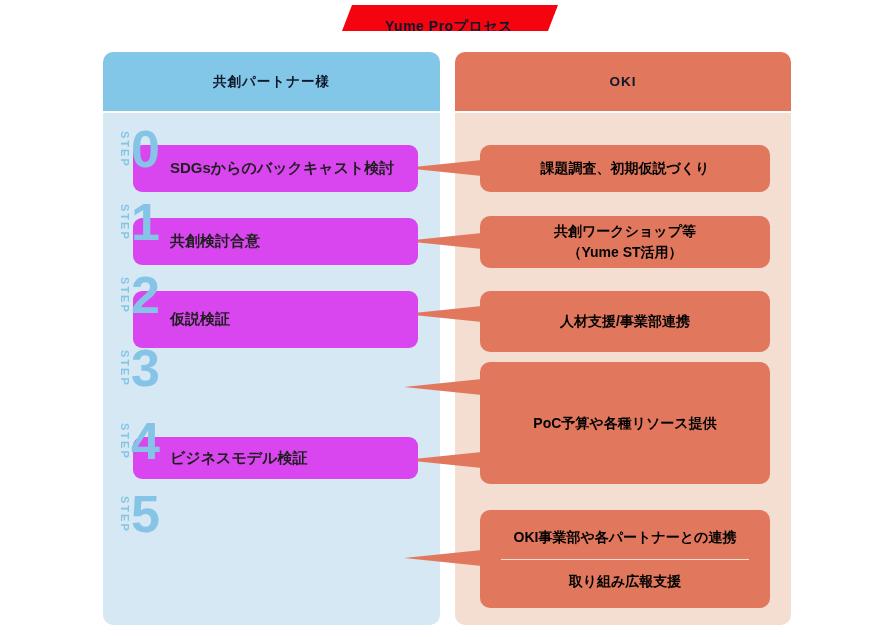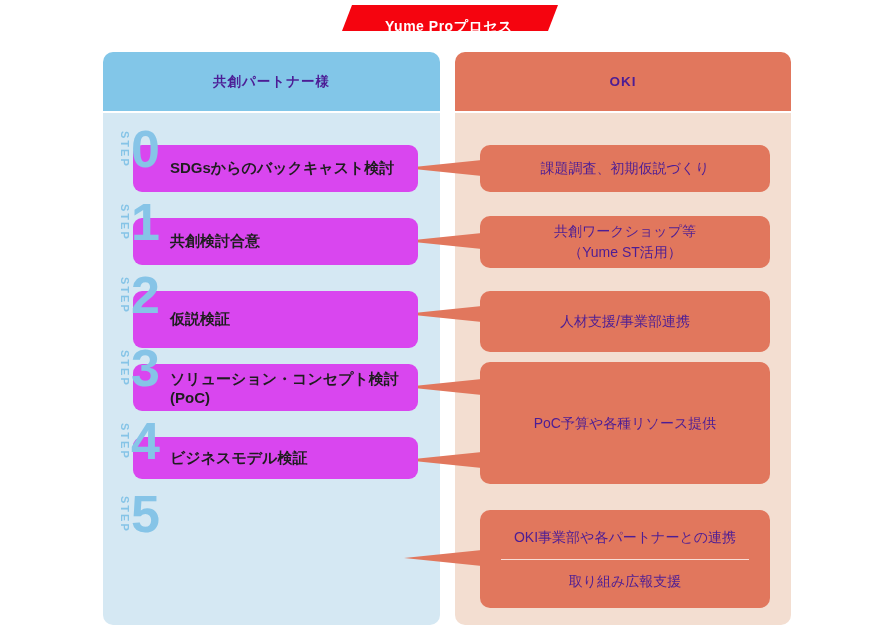--- a/index.html
+++ b/index.html
@@ -10,28 +10,28 @@
   }
   .canvas { position: absolute; left: 0; top: 0; width: 895px; height: 637px; }
 
   
   .banner {
     position: absolute; left: 340px; top: 5px; width: 218px; height: 26px;
     background: #f5040f;
     clip-path: polygon(12px 0, 100% 0, calc(100% - 10px) 100%, 2px 100%);
     display: flex; align-items: center; justify-content: center;
   }
-  .banner span { color: #ffffff; font-weight: bold; font-size: 14px; letter-spacing: 0.5px; margin-top: 17px; }
+  .banner span { color: #0f172a; font-weight: bold; font-size: 14px; letter-spacing: 0.5px; margin-top: 17px; }
 
   
   .col-header {
     position: absolute; top: 52px; height: 59px;
     border-radius: 10px 10px 0 0;
     display: flex; align-items: center; justify-content: center;
-    color: #4c1d95; font-weight: bold; font-size: 13.5px; letter-spacing: 1px;
+    color: #0f172a; font-weight: bold; font-size: 13.5px; letter-spacing: 1px;
   }
   .col-body { position: absolute; top: 113px; height: 512px; border-radius: 0 0 10px 10px; }
   .partner-header { left: 103px; width: 337px; background: #82c6e8; }
   .partner-body   { left: 103px; width: 337px; background: #d5e8f3; }
   .oki-header     { left: 455px; width: 336px; background: #e1775d; }
   .oki-body       { left: 455px; width: 336px; background: #f3ded1; }
 
   
   .step-label {
     position: absolute; left: 118px; display: flex; align-items: flex-start;
@@ -51,21 +51,21 @@
     padding-left: 37px; z-index: 2;
   }
   .step-box span { color: #1e1e1e; font-weight: bold; font-size: 15px; }
 
   
   .oki-box {
     position: absolute; left: 480px; width: 290px; background: #e1775d;
     border-radius: 10px; display: flex; flex-direction: column;
     align-items: center; justify-content: center; z-index: 2; text-align: center;
   }
-  .oki-box span { color: #4c1d95; font-weight: normal; font-size: 14px; line-height: 21px; }
+  .oki-box span { color: #000000; font-weight: bold; font-size: 14px; line-height: 21px; }
   .oki-divider { width: 248px; height: 1px; background: rgba(255,255,255,0.75); margin: 11px 0; }
 
   
   .arrow {
     position: absolute; left: 404px; width: 0; height: 0; z-index: 1;
     border-top: 8px solid transparent; border-bottom: 8px solid transparent;
     border-right: 78px solid #e1775d;
   }
 </style>
 </head>
@@ -113,23 +113,20 @@
 
   <div class="step-box" style="top:145px;height:47px">
     <span>SDGsからのバックキャスト検討</span>
   </div>
   <div class="step-box" style="top:218px;height:47px">
     <span>共創検討合意</span>
   </div>
   <div class="step-box" style="top:291px;height:57px">
     <span>仮説検証</span>
   </div>
-  <div class="step-box" style="top:364px;height:47px">
-    <span>ソリューション・コンセプト検討(PoC)</span>
-  </div>
   <div class="step-box" style="top:437px;height:42px">
     <span>ビジネスモデル検証</span>
   </div>
 
   <div class="arrow" style="top:160px"></div>
   <div class="arrow" style="top:233px"></div>
   <div class="arrow" style="top:306px"></div>
   <div class="arrow" style="top:379px"></div>
   <div class="arrow" style="top:452px"></div>
   <div class="arrow" style="top:550px"></div>

